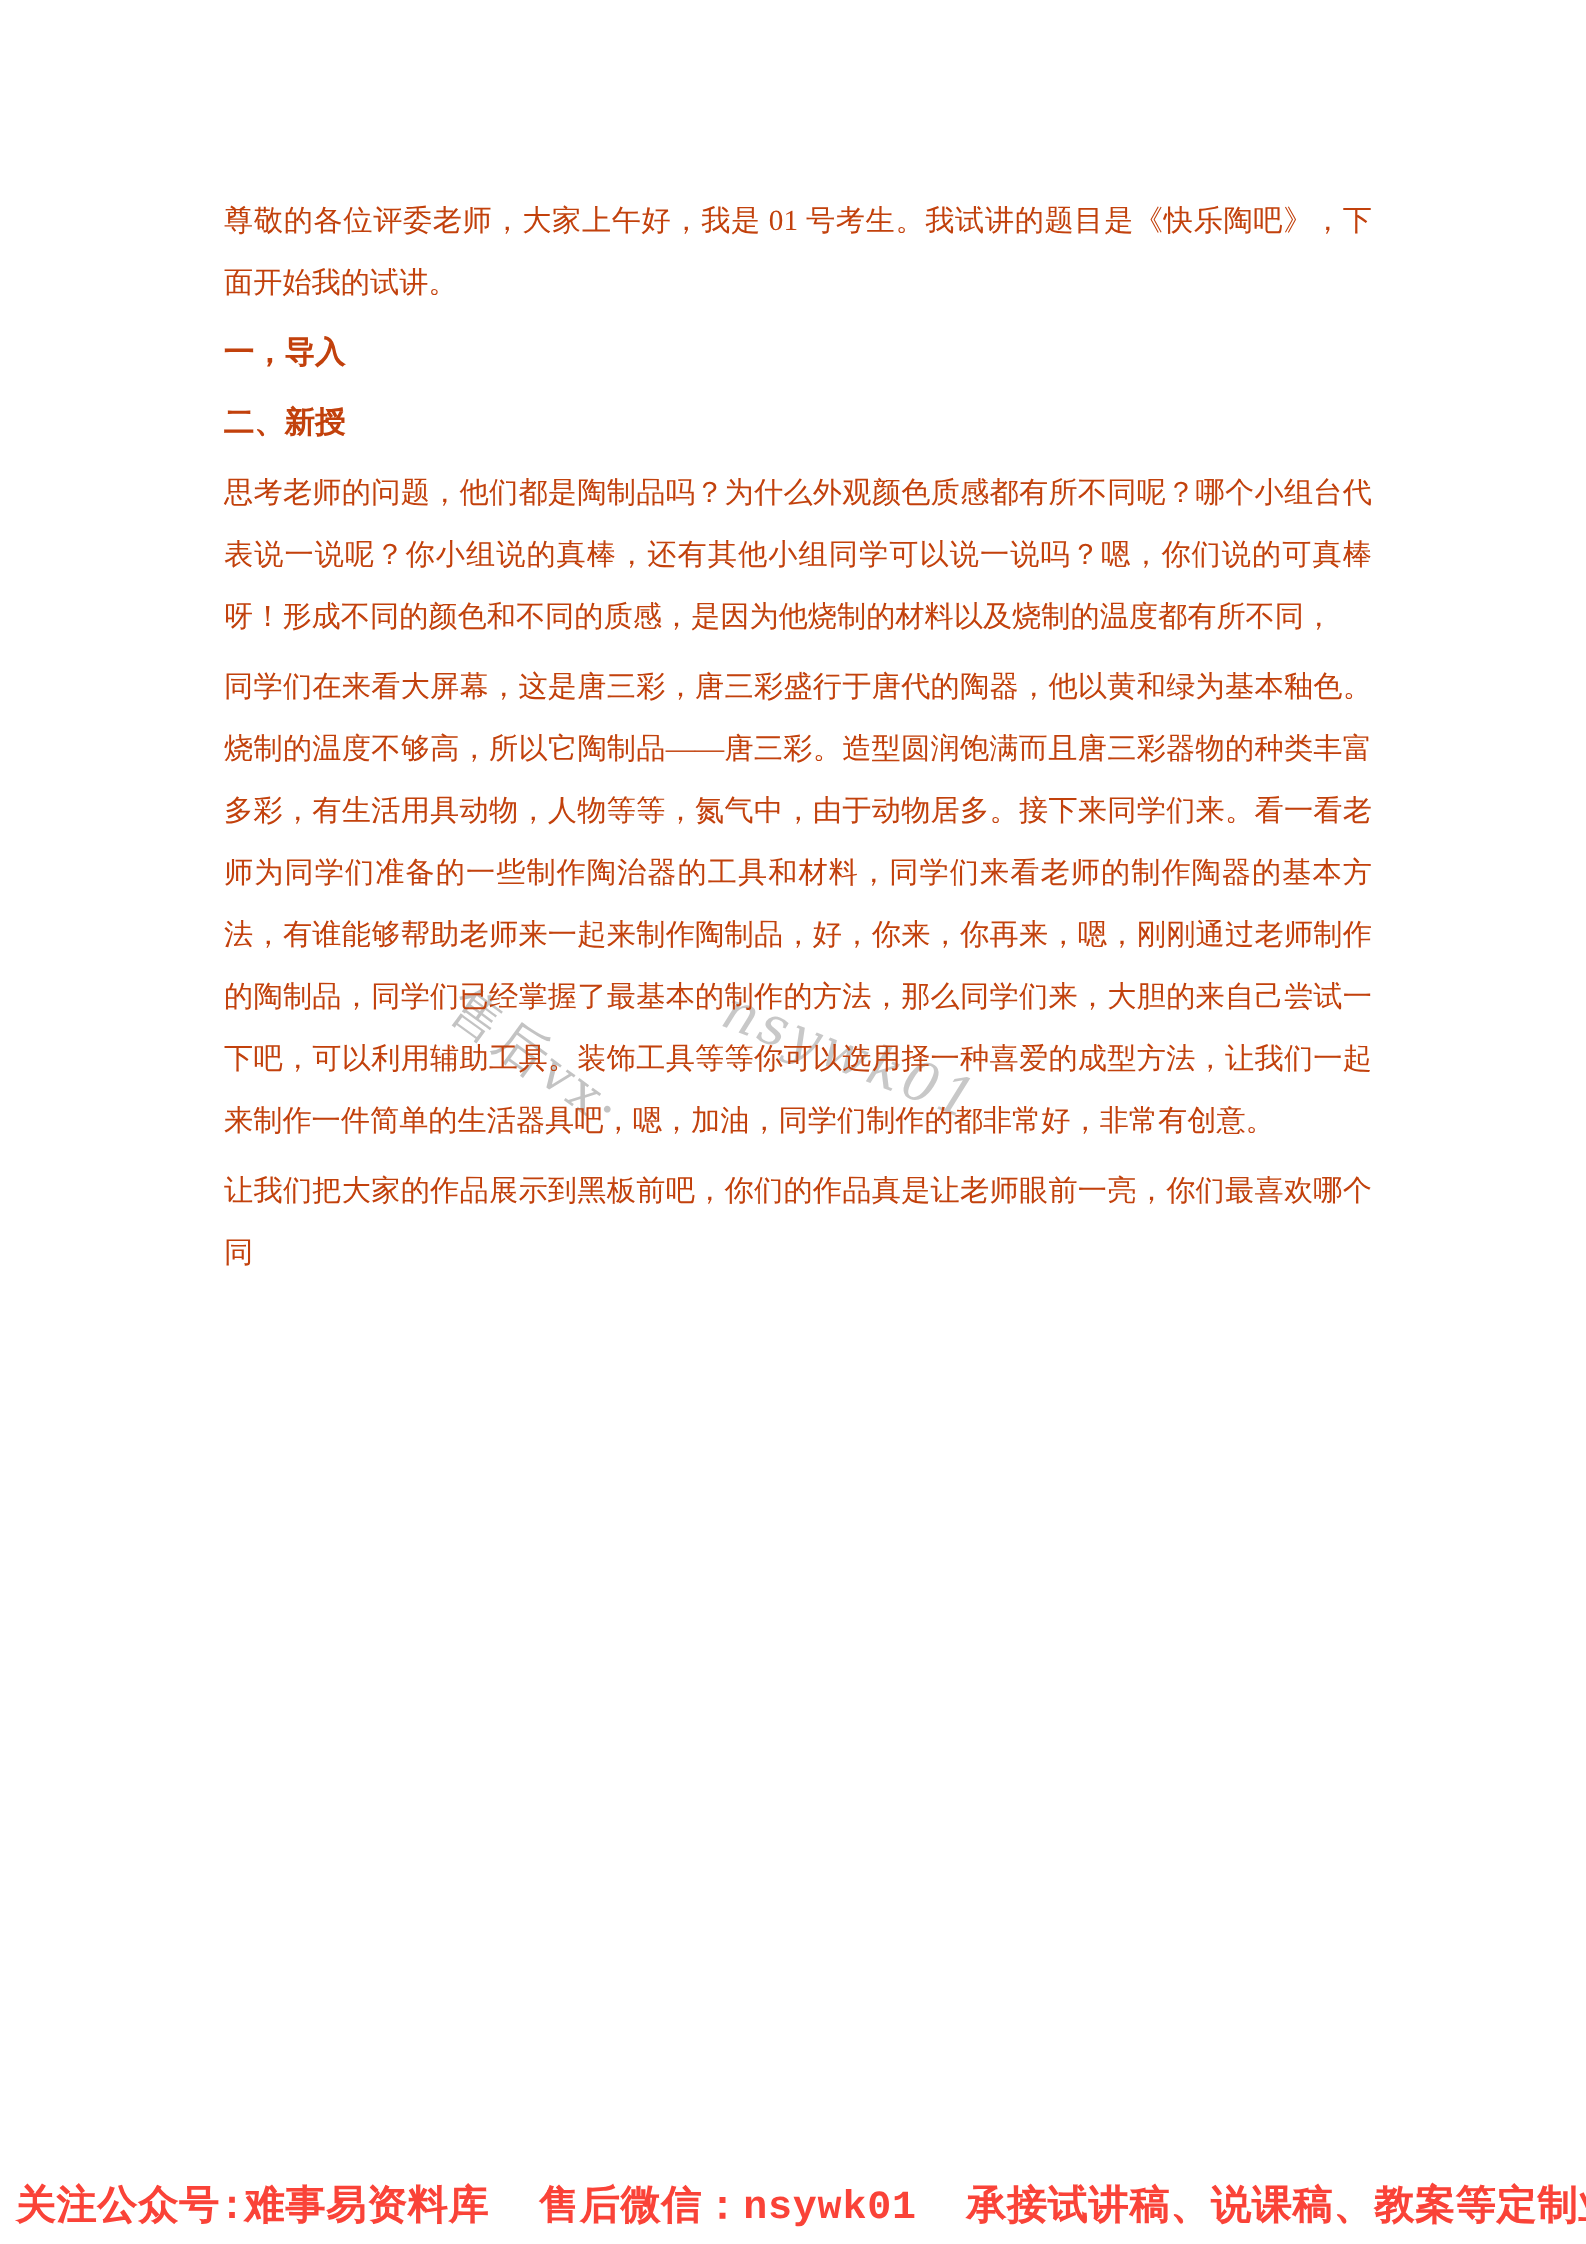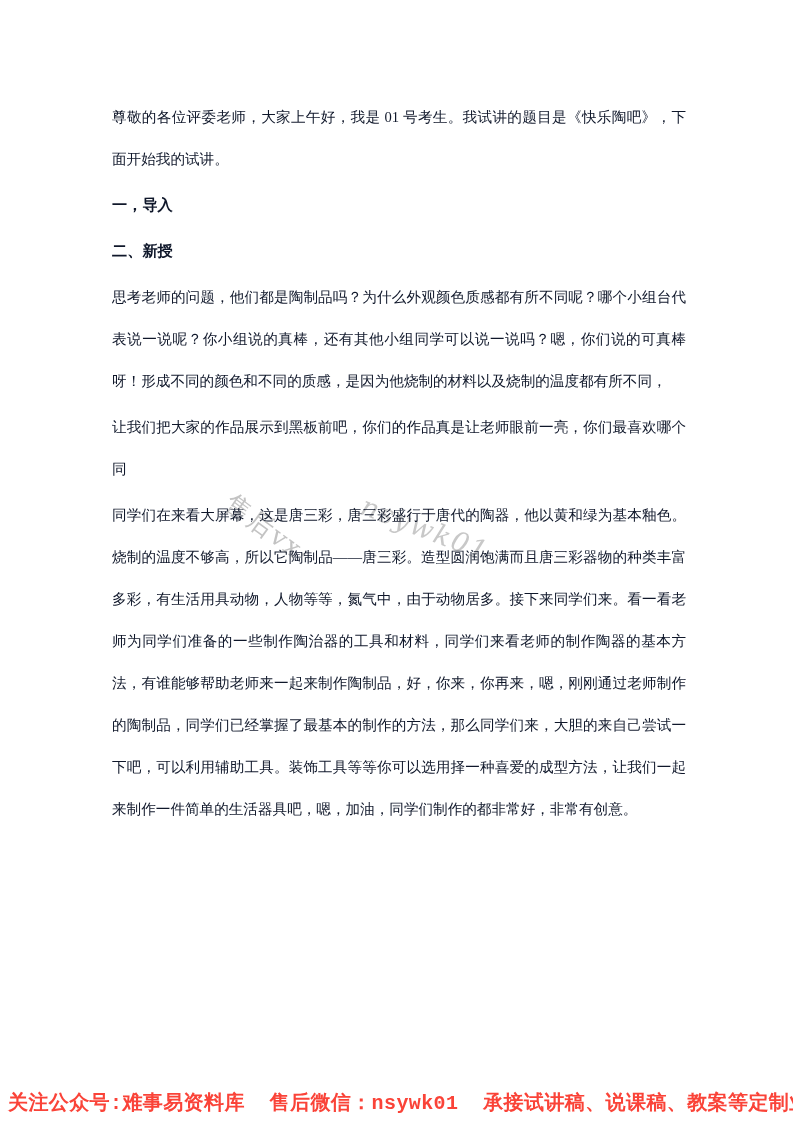--- a/index.html
+++ b/index.html
@@ -16,30 +16,31 @@
     background: #ffffff;
   }
   .doc-body {
     position: absolute;
     left: 112px; top: 96px;
     width: 574px;
   }
   .block {
     margin: 0 0 4px 0;
     font-size: 14.6px;
-    line-height: 42px;
-    color: #0f172a;
+    line-height: 31px;
+    color: #c2410c;
     text-align: justify;
     font-family: "Liberation Serif", "DejaVu Serif", serif;
   }
   .para { font-weight: normal; }
   .heading {
     font-weight: bold;
     font-size: 15.2px;
     text-align: left;
+    font-family: Liberation Mono, monospace;
   }
   .watermark {
     position: absolute;
     pointer-events: none;
     font-family: "DejaVu Serif", "Liberation Serif", serif;
     user-select: none;
     white-space: nowrap;
   }
   .watermark-cjk {
     left: 238px; top: 486px;
@@ -76,19 +77,19 @@
 
   <span class="watermark watermark-cjk">售后vx·</span>
   <span class="watermark watermark-latin">nsywk01</span>
 
   <main class="doc-body">
 
   <p class="block para">尊敬的各位评委老师，大家上午好，我是 01 号考生。我试讲的题目是《快乐陶吧》，下面开始我的试讲。</p>
       <h2 class="block heading">一，导入</h2>
       <h2 class="block heading">二、新授</h2>
       <p class="block para">思考老师的问题，他们都是陶制品吗？为什么外观颜色质感都有所不同呢？哪个小组台代表说一说呢？你小组说的真棒，还有其他小组同学可以说一说吗？嗯，你们说的可真棒呀！形成不同的颜色和不同的质感，是因为他烧制的材料以及烧制的温度都有所不同，</p>
+      <p class="block para">同学们在来看大屏幕，这是唐三彩，唐三彩盛行于唐代的陶器，他以黄和绿为基本釉色。烧制的温度不够高，所以它陶制品——唐三彩。造型圆润饱满而且唐三彩器物的种类丰富多彩，有生活用具动物，人物等等，氮气中，由于动物居多。接下来同学们来。看一看老师为同学们准备的一些制作陶治器的工具和材料，同学们来看老师的制作陶器的基本方法，有谁能够帮助老师来一起来制作陶制品，好，你来，你再来，嗯，刚刚通过老师制作的陶制品，同学们已经掌握了最基本的制作的方法，那么同学们来，大胆的来自己尝试一下吧，可以利用辅助工具。装饰工具等等你可以选用择一种喜爱的成型方法，让我们一起来制作一件简单的生活器具吧，嗯，加油，同学们制作的都非常好，非常有创意。</p>
       <p class="block para">让我们把大家的作品展示到黑板前吧，你们的作品真是让老师眼前一亮，你们最喜欢哪个同</p>
-      <p class="block para">同学们在来看大屏幕，这是唐三彩，唐三彩盛行于唐代的陶器，他以黄和绿为基本釉色。烧制的温度不够高，所以它陶制品——唐三彩。造型圆润饱满而且唐三彩器物的种类丰富多彩，有生活用具动物，人物等等，氮气中，由于动物居多。接下来同学们来。看一看老师为同学们准备的一些制作陶治器的工具和材料，同学们来看老师的制作陶器的基本方法，有谁能够帮助老师来一起来制作陶制品，好，你来，你再来，嗯，刚刚通过老师制作的陶制品，同学们已经掌握了最基本的制作的方法，那么同学们来，大胆的来自己尝试一下吧，可以利用辅助工具。装饰工具等等你可以选用择一种喜爱的成型方法，让我们一起来制作一件简单的生活器具吧，嗯，加油，同学们制作的都非常好，非常有创意。</p>
     </main>
 
   <div class="promo-footer" style="color: rgb(250, 67, 56);">关注公众号:难事易资料库  售后微信：nsywk01  承接试讲稿、说课稿、教案等定制业务</div>
 
 </div>
 
 </body></html>

